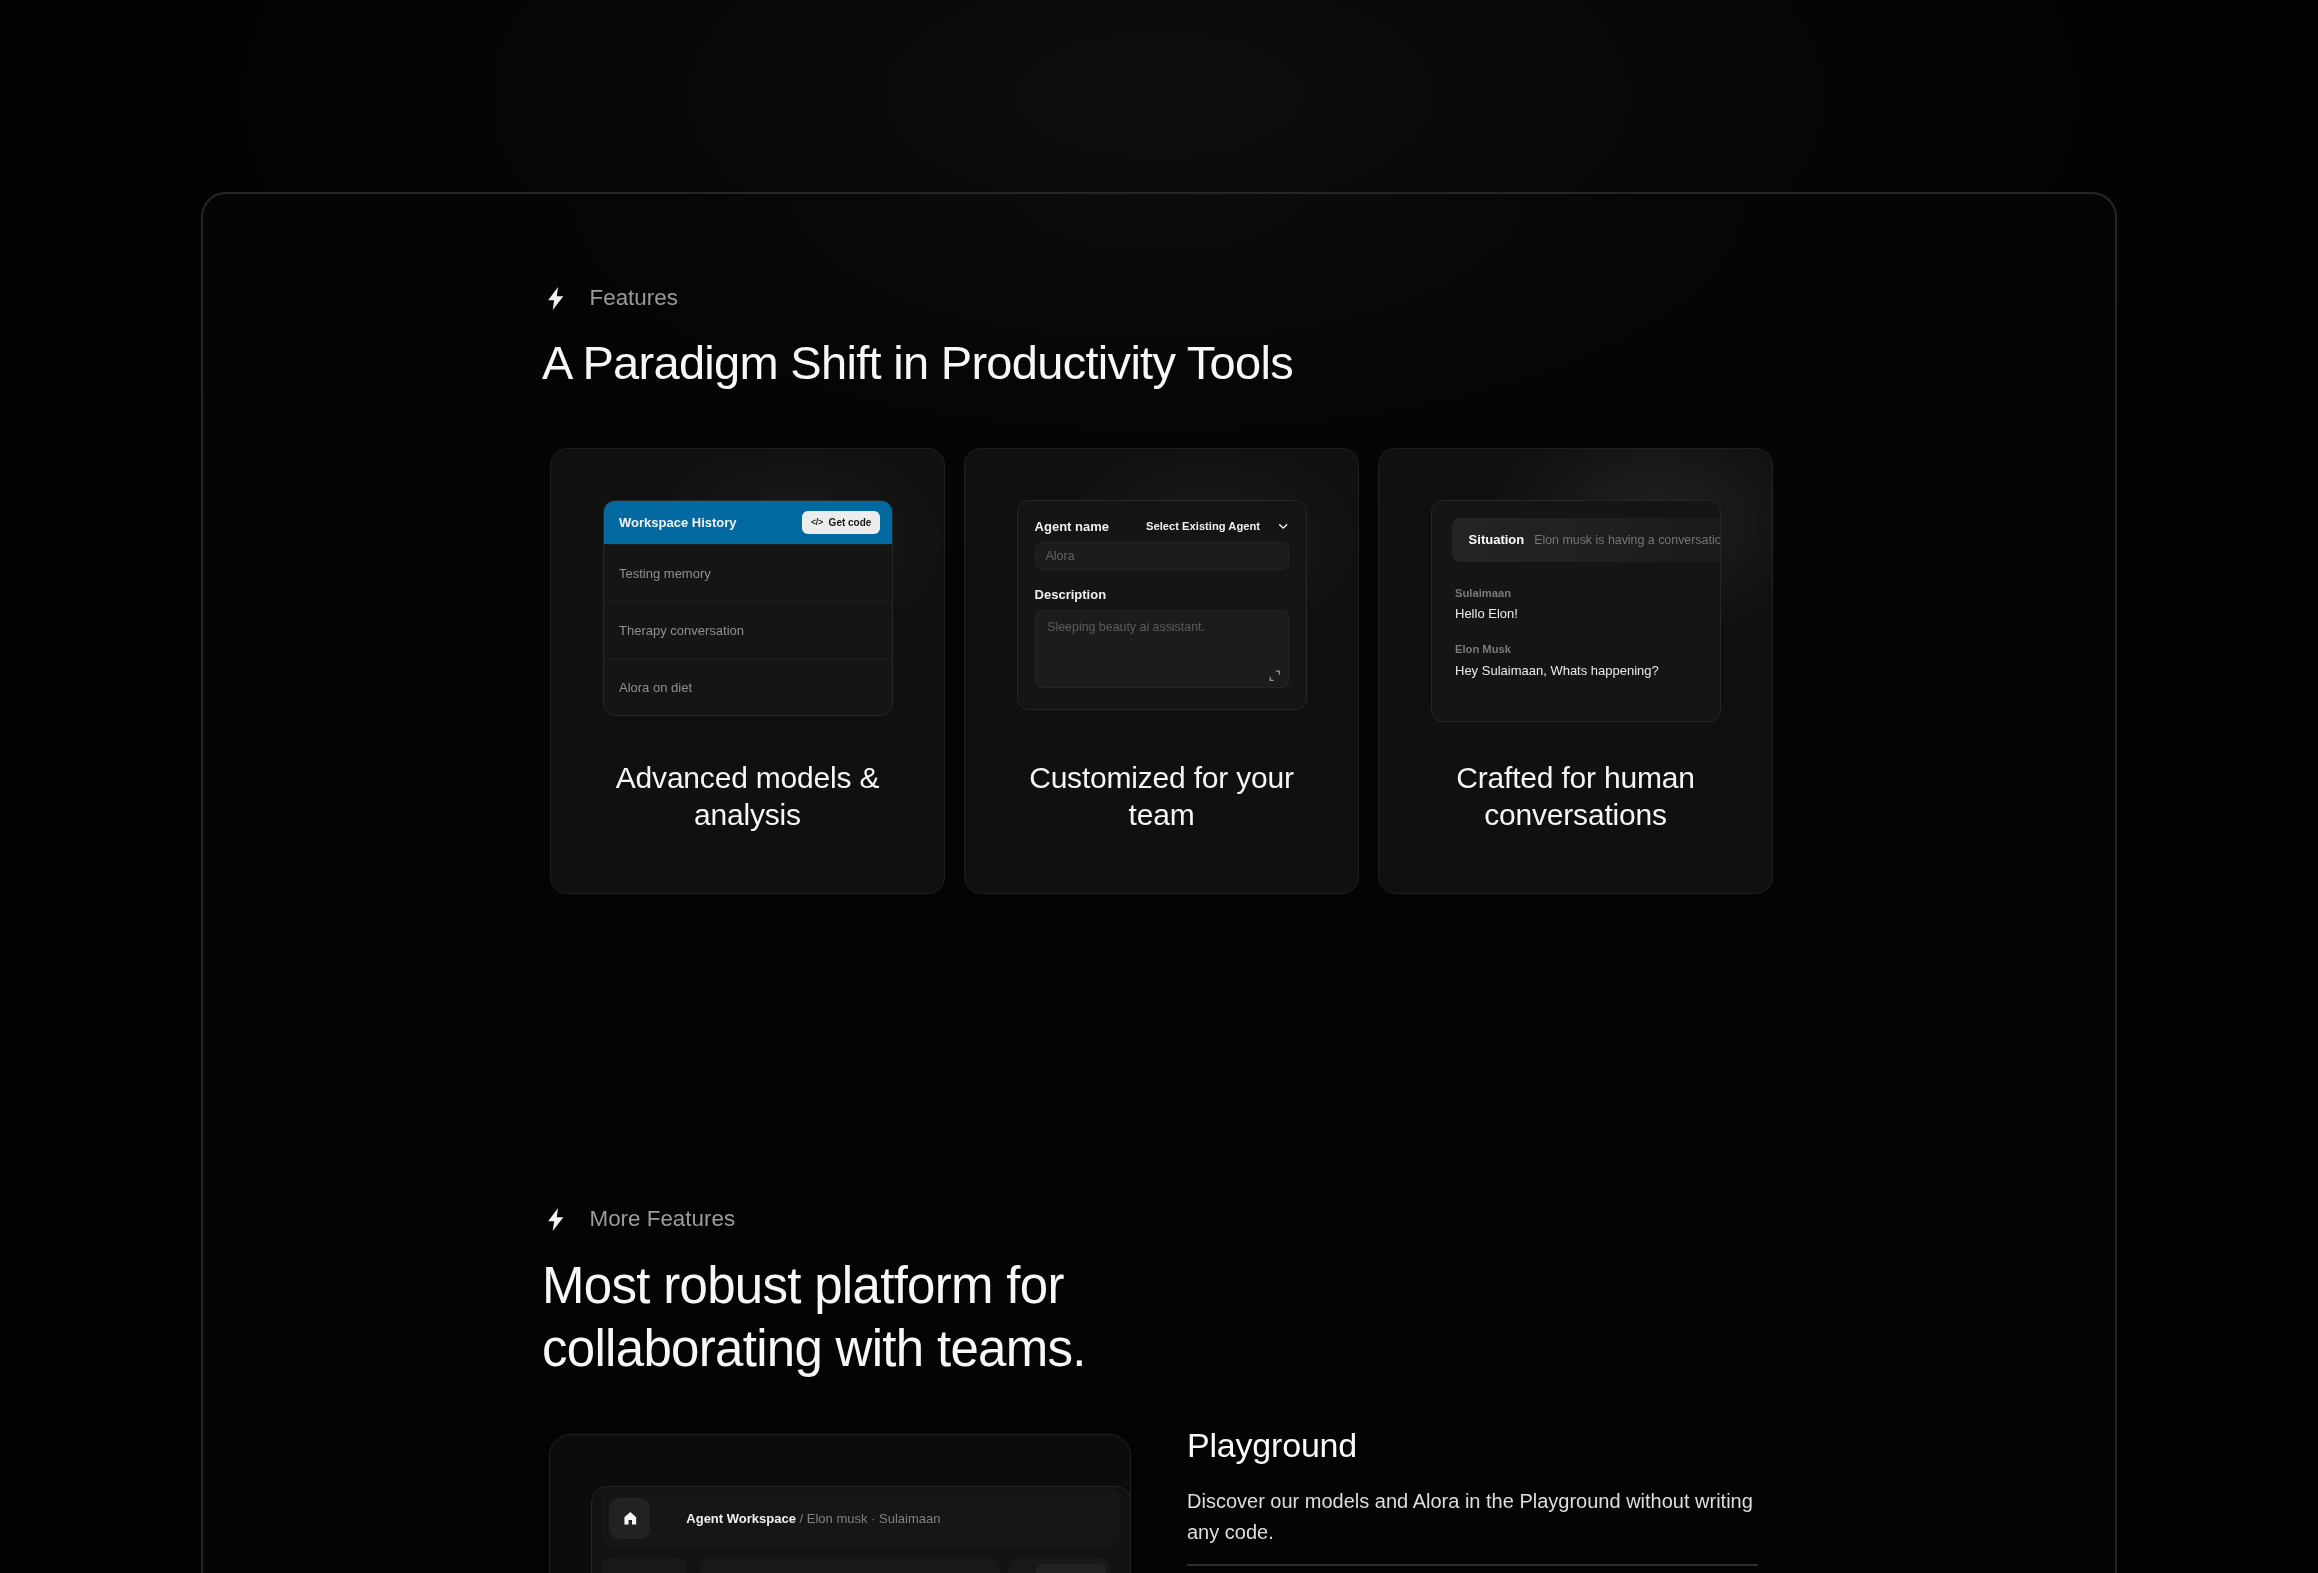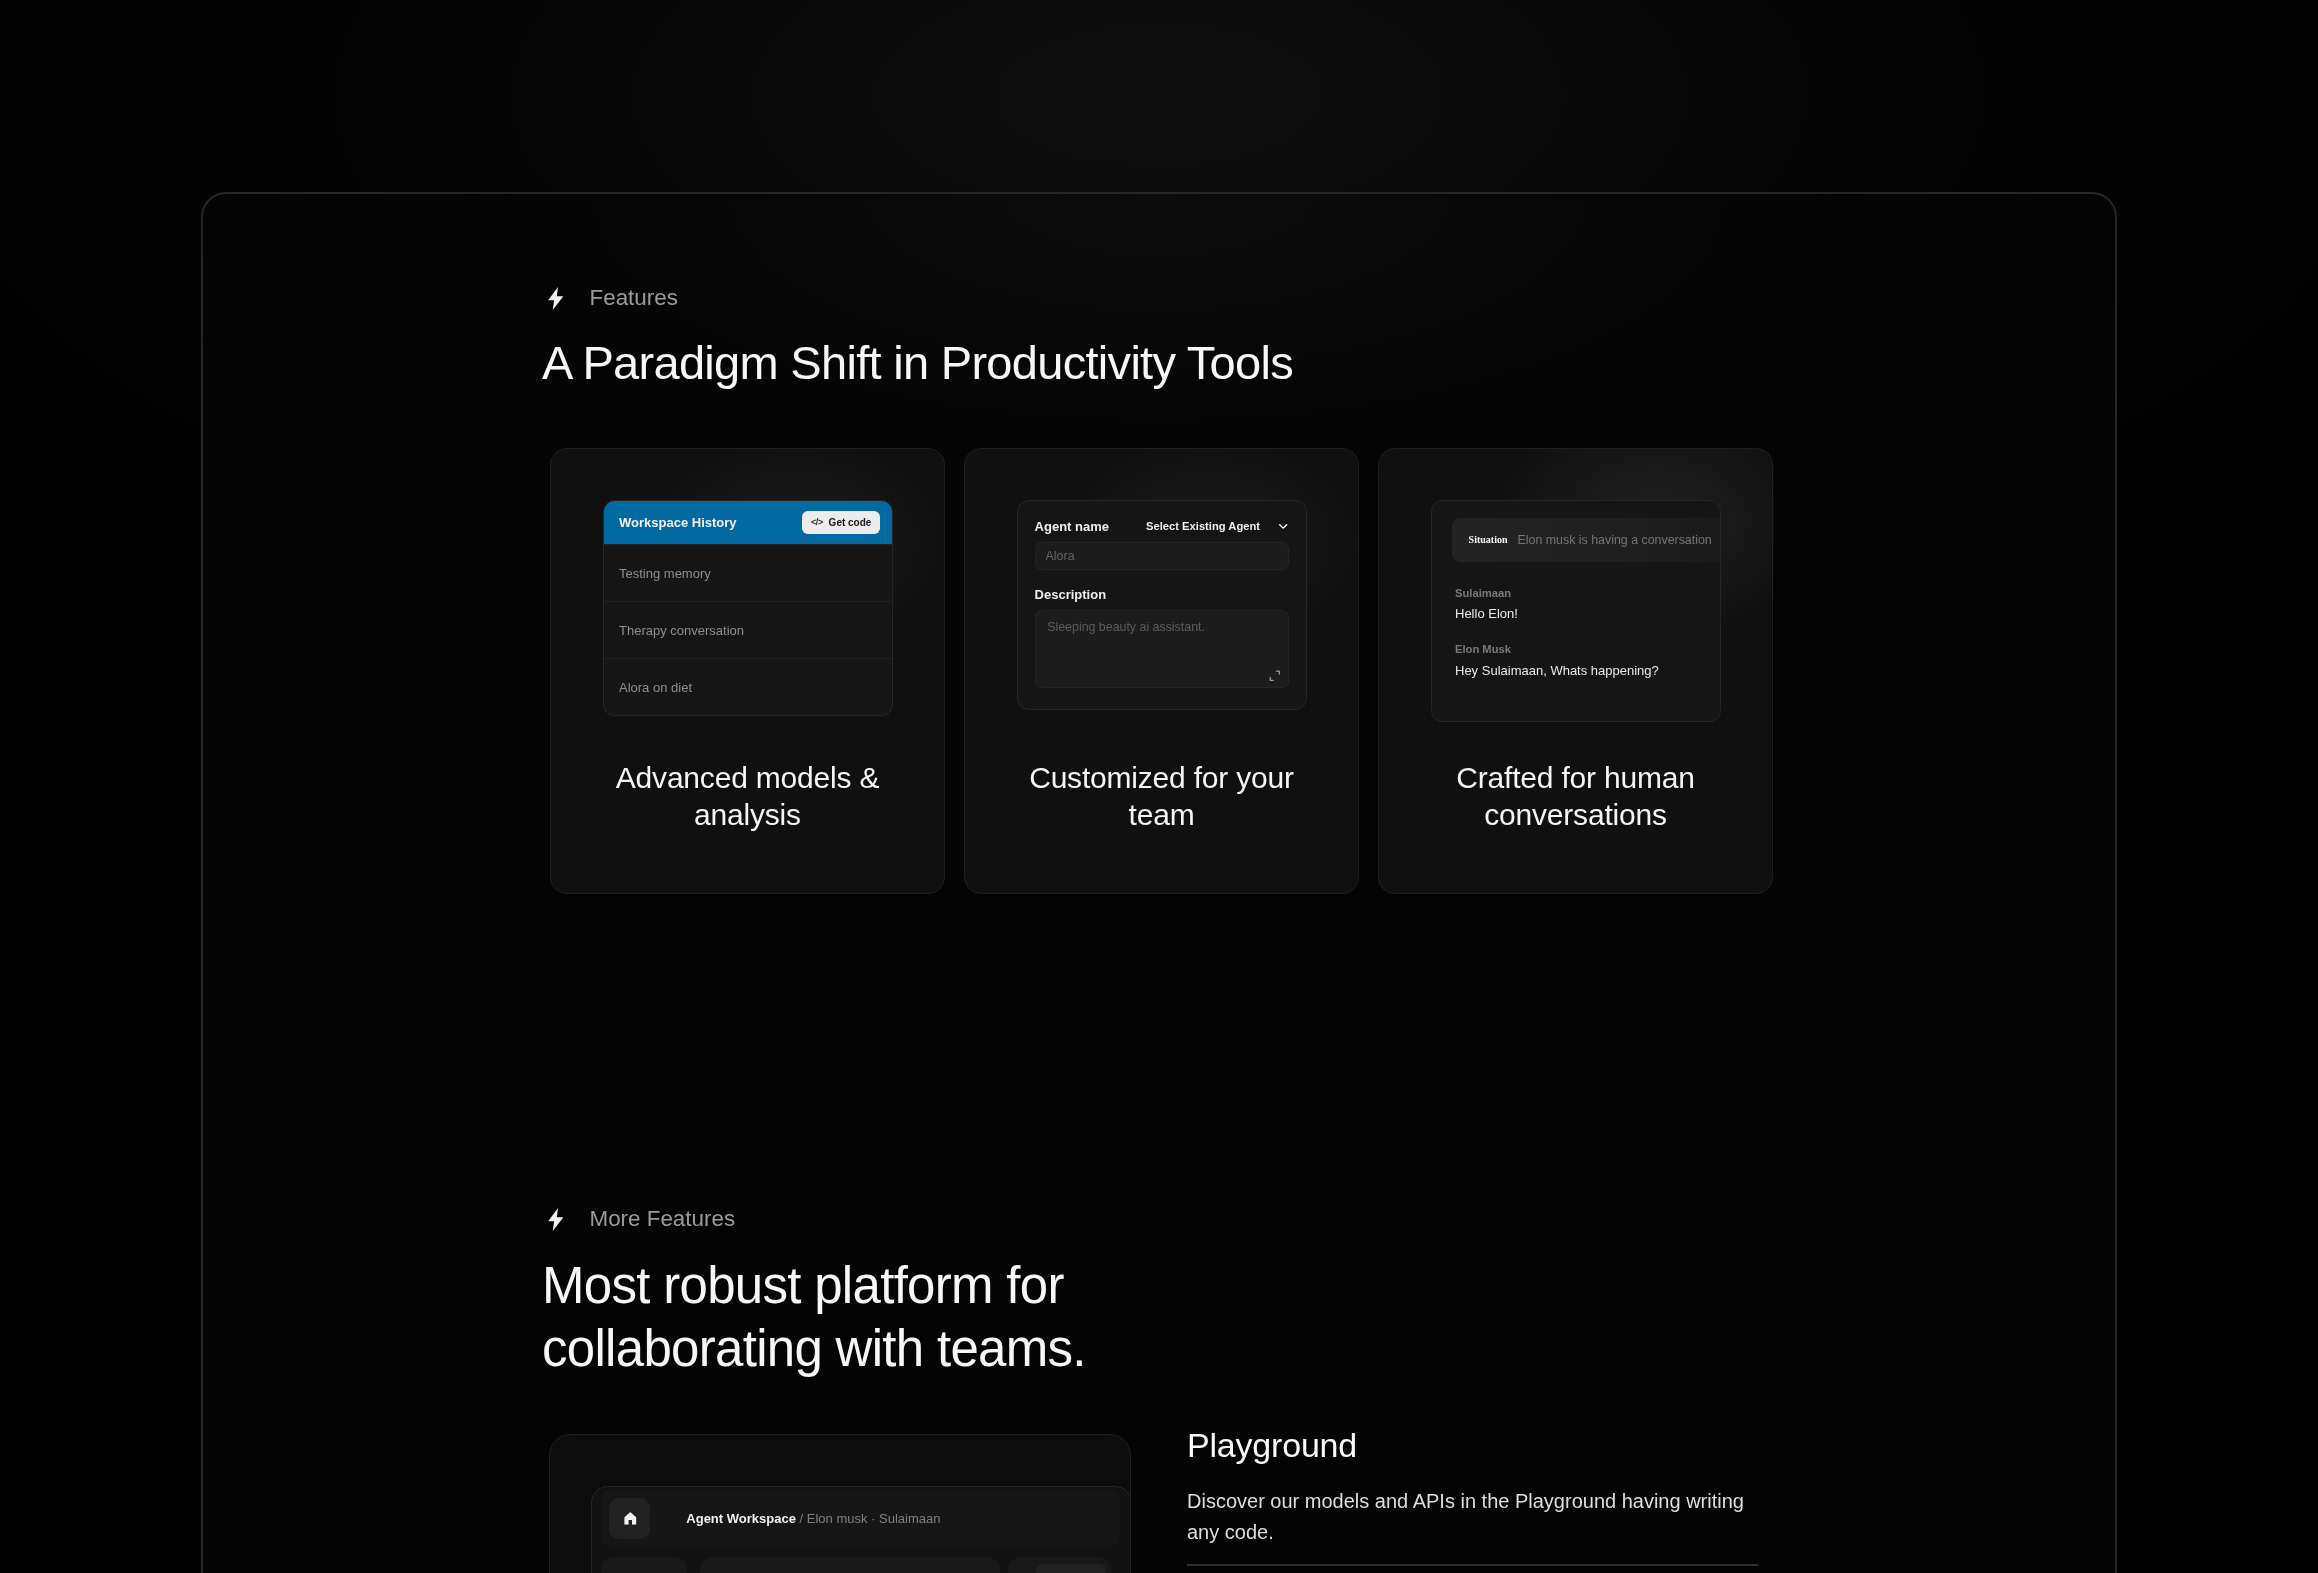--- a/index.html
+++ b/index.html
@@ -85,21 +85,21 @@
   }
   .textarea::placeholder{color:#5c5c5c;}
   .resize-ic{position:absolute;right:9px;bottom:10px;width:11.6px;height:11.6px;color:#9a9a9a;}
   
   .p3{overflow:hidden;height:222px;}
   .p3-header{
     margin:16.6px 0 0 20px;height:44px;display:flex;align-items:center;
     background:linear-gradient(90deg,#242424 0%,#1e1e1e 72%,rgba(30,30,30,0.55) 100%);
     border-radius:8.3px 0 0 8.3px;padding:0 0 0 16.6px;white-space:nowrap;overflow:hidden;
   }
-  .p3-header .sit-label{color:#fafafa;font-size:10px;font-weight:700;flex:none;font-family:Liberation Serif, serif;}
+  .p3-header .sit-label{color:#fafafa;font-size:13px;font-weight:700;flex:none;}
   .p3-header .sit-text{color:#757575;font-size:12.4px;margin-left:10px;}
   .msgs{padding:25px 16.6px 0 23px;}
   .msg-name{color:#7a7a7a;font-size:11.2px;font-weight:600;}
   .msg-text{color:#eaeaea;font-size:13px;margin-top:7.5px;}
   .msg+.msg{margin-top:22.4px;}
   
   .ws-outer{
     position:absolute;left:549px;top:1434px;width:582px;height:331px;box-sizing:border-box;
     background:#0c0c0c;border:1.7px solid #202020;border-radius:21.5px;overflow:hidden;
   }
@@ -232,15 +232,15 @@
     </div>
     <div class="ws-box b1"></div>
     <div class="ws-box b2"></div>
     <div class="ws-box b3">
       <div class="inner"></div>
     </div>
   </div>
 </div>
 
 <div class="pg-title">Playground</div>
-<div class="pg-desc">Discover our models and APIs in the Playground having writing any code.</div>
+<div class="pg-desc">Discover our models and Alora in the Playground without writing any code.</div>
 <div class="pg-divider"></div>
 
 
 </body></html>

